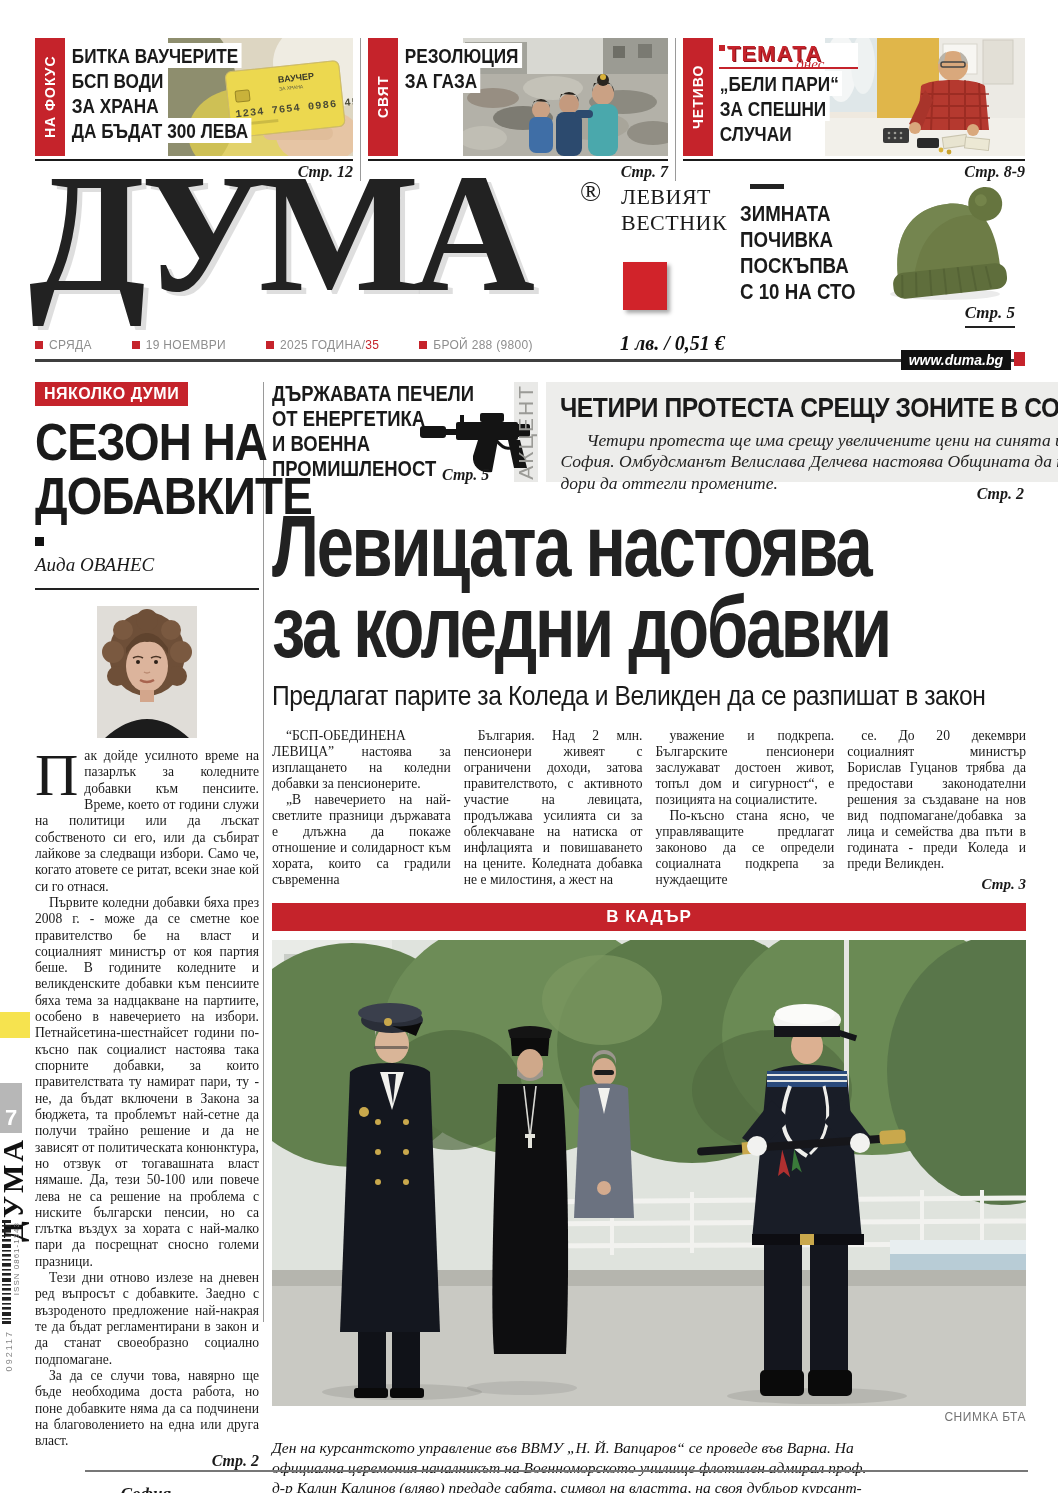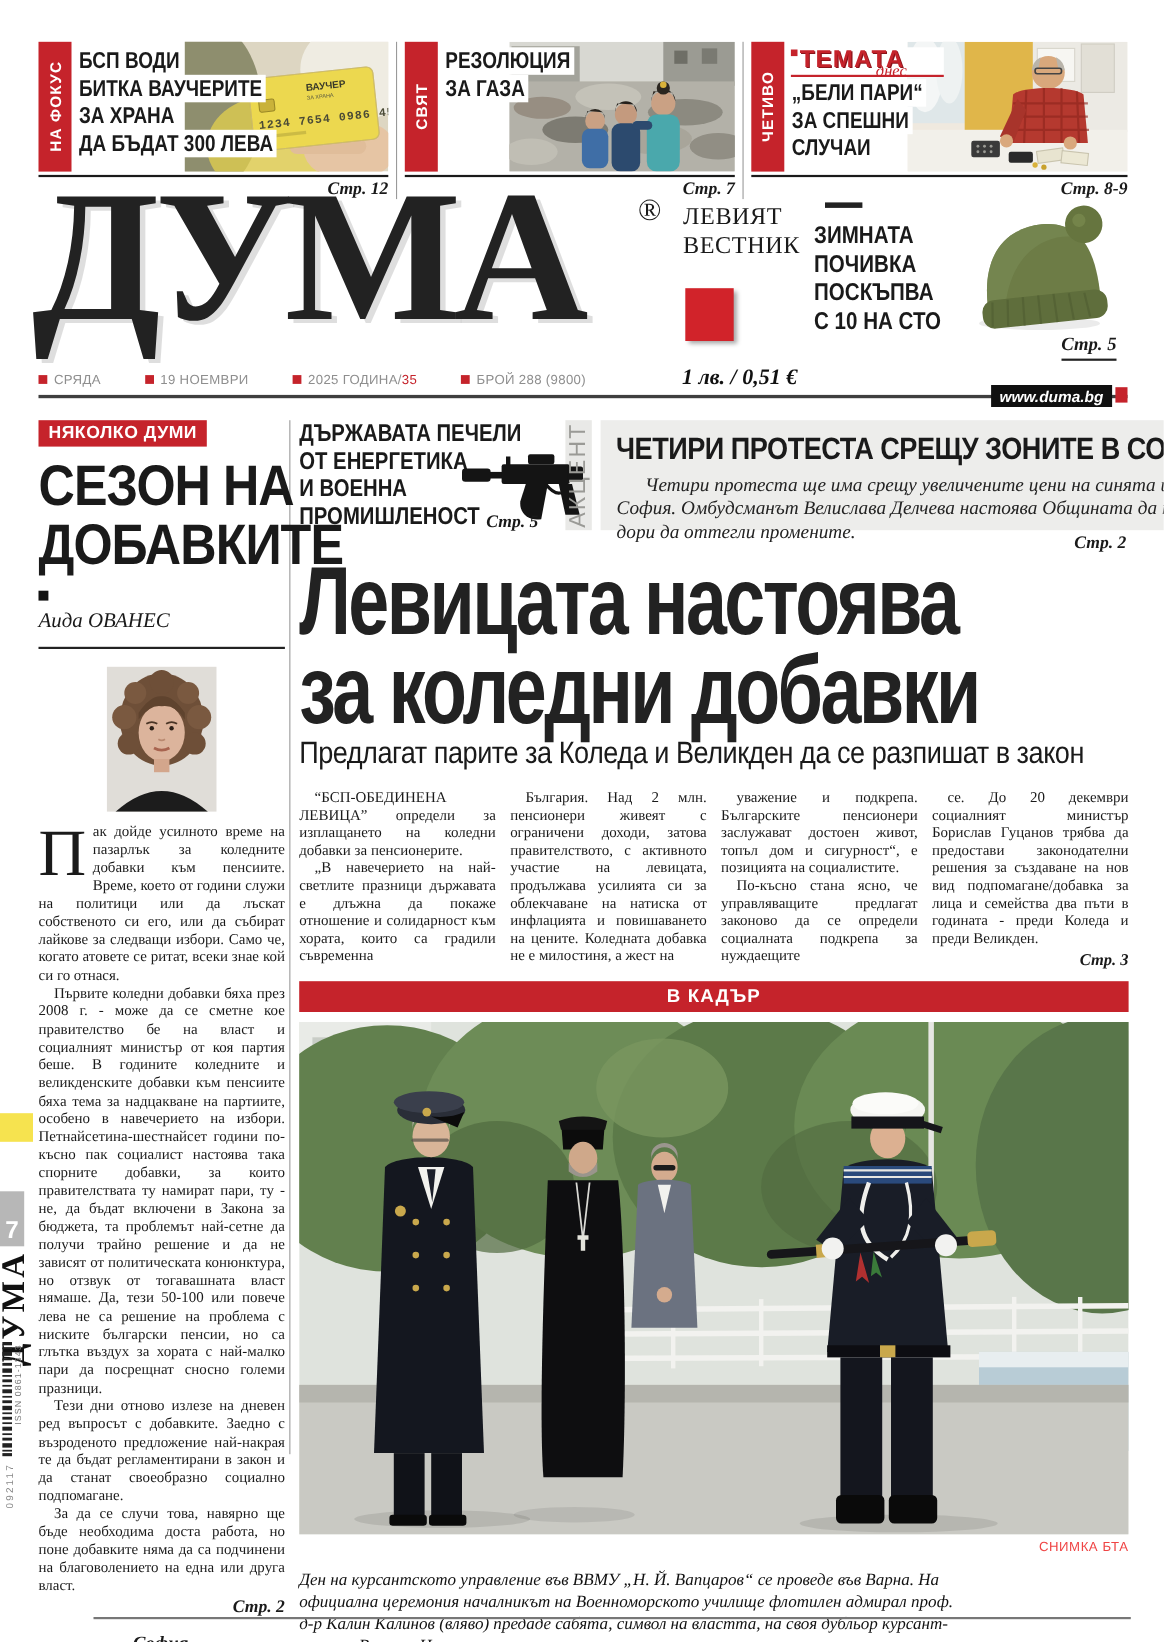--- a/index.html
+++ b/index.html
@@ -107,32 +107,32 @@
            align-items:center;justify-content:center;}
   .aklabel span{writing-mode:vertical-rl;transform:rotate(180deg);color:#9a9a96;font-size:21px;letter-spacing:2px;}
   .akbox{flex:1;margin-left:8px;background:#ededeb;padding:10px 14px 8px;box-sizing:border-box;}
   .aktitle span{display:inline-block;font-weight:bold;font-size:28px;letter-spacing:-.5px;
                 transform:scaleX(.88);transform-origin:0 0;white-space:nowrap;}
   .aktext{font:italic 17.5px/1.22 "Liberation Serif",serif;margin-top:6px;text-indent:26px;color:#222;}
   .akpage{position:absolute;right:2px;top:103px;font:bold italic 16px "Liberation Serif",serif;}
   .headline{margin-top:24px;}
   .h1{display:block;font-weight:bold;font-size:88px;line-height:.92;letter-spacing:-3px;color:#222;}
   .h1 span{display:inline-block;transform:scaleX(.76);transform-origin:0 50%;white-space:nowrap;}
-  .subhead{margin-top:1px;text-decoration:underline;}
+  .subhead{margin-top:12px;text-decoration:underline;}
   .subhead span{display:inline-block;font-size:28px;letter-spacing:-.5px;transform:scaleX(.88);
                 transform-origin:0 0;white-space:nowrap;}
   .cols{display:flex;gap:13px;margin-top:16px;font-family:"Liberation Serif",serif;font-size:13.6px;
         line-height:1.18;text-align:justify;}
   .col{flex:1;min-width:0;}
   .col p{margin:0;text-indent:14px;}
   .colpage{text-align:right;font:bold italic 15px "Liberation Serif",serif;margin-top:4px;}
   .kadar{margin-top:10px;background:#c5232b;color:#fff;text-align:center;font-weight:bold;
          font-size:17px;padding:4px 0;letter-spacing:1px;}
   .photo{display:block;margin-top:9px;}
-  .credit{text-align:right;color:#ef4444;font-size:12px;margin-top:4px;letter-spacing:.5px;}
+  .credit{text-align:right;color:#737373;font-size:12px;margin-top:4px;letter-spacing:.5px;}
   .caption{margin-top:14px;width:600px;font:italic 15.5px/1.28 "Liberation Serif",serif;color:#111;}
   .bottomrule{position:absolute;left:85px;width:943px;top:1470px;height:2px;background:#777;}
 </style>
 </head>
 <body>
 
 <div class="page">
 
   <div class="teasers">
 
@@ -151,22 +151,22 @@
               <rect x="60" y="28" width="114" height="66" rx="6" fill="#ecd84f" stroke="#b89f2e"></rect>
               <rect x="60" y="28" width="114" height="66" rx="6" fill="none" stroke="#fff" opacity=".3"></rect>
               <text x="112" y="44" font-size="9" font-weight="bold" fill="#3a3a2a" font-family="Liberation Sans,sans-serif">ВАУЧЕР</text>
               <text x="112" y="52" font-size="5" fill="#5a5a40" font-family="Liberation Sans,sans-serif">ЗА ХРАНА</text>
               <rect x="68" y="48" width="14" height="11" rx="2" fill="#c9b23a" stroke="#9a8826"></rect>
               <text x="66" y="74" font-size="10.5" font-weight="bold" fill="#4a4a36" letter-spacing="1" font-family="Liberation Mono,monospace">1234 7654 0986 4532</text>
               <rect x="66" y="80" width="42" height="3" fill="#00000022"></rect>
             </g>
           </svg>
           <div class="t-headline">
+            <div class="hlrow"><span class="hl">БИТКА ВАУЧЕРИТЕ</span></div>
             <div class="hlrow"><span class="hl">БСП ВОДИ</span></div>
-            <div class="hlrow"><span class="hl">БИТКА ВАУЧЕРИТЕ</span></div>
             <div class="hlrow"><span class="hl">ЗА ХРАНА</span></div>
             <div class="hlrow"><span class="hl">ДА БЪДАТ 300 ЛЕВА</span></div>
           </div>
         </div>
       </div>
       <div class="t-rule"></div>
       <div class="t-page">Стр. 12</div>
     </div>
 
     <div class="teaser t2">
@@ -460,21 +460,21 @@
     </div>
 
     <div class="headline">
       <span class="h1"><span>Левицата настоява</span></span>
       <span class="h1"><span>за коледни добавки</span></span>
     </div>
     <div class="subhead"><span>Предлагат парите за Коледа и Великден да се разпишат в закон</span></div>
 
     <div class="cols">
       <div class="col">
-        <p>“БСП-ОБЕДИНЕНА ЛЕВИЦА” определи за изплащането на коледни добавки за пенсионерите.</p>
+        <p>“БСП-ОБЕДИНЕНА ЛЕВИЦА” настоява за изплащането на коледни добавки за пенсионерите.</p>
         <p>„В навечерието на най-светлите празници държавата е длъжна да покаже отношение и солидарност към хората, които са градили съвременна</p>
       </div>
       <div class="col">
         <p>България. Над 2 млн. пенсионери живеят с ограничени доходи, затова правителството, с активното участие на левицата, продължава усилията си за облекчаване на натиска от инфлацията и повишаването на цените. Коледната добавка не е милостиня, а жест на</p>
       </div>
       <div class="col">
         <p>уважение и подкрепа. Българските пенсионери заслужават достоен живот, топъл дом и сигурност“, е позицията на социалистите.</p>
         <p>По-късно стана ясно, че управляващите предлагат законово да се определи социалната подкрепа за нуждаещите</p>
       </div>
       <div class="col">

